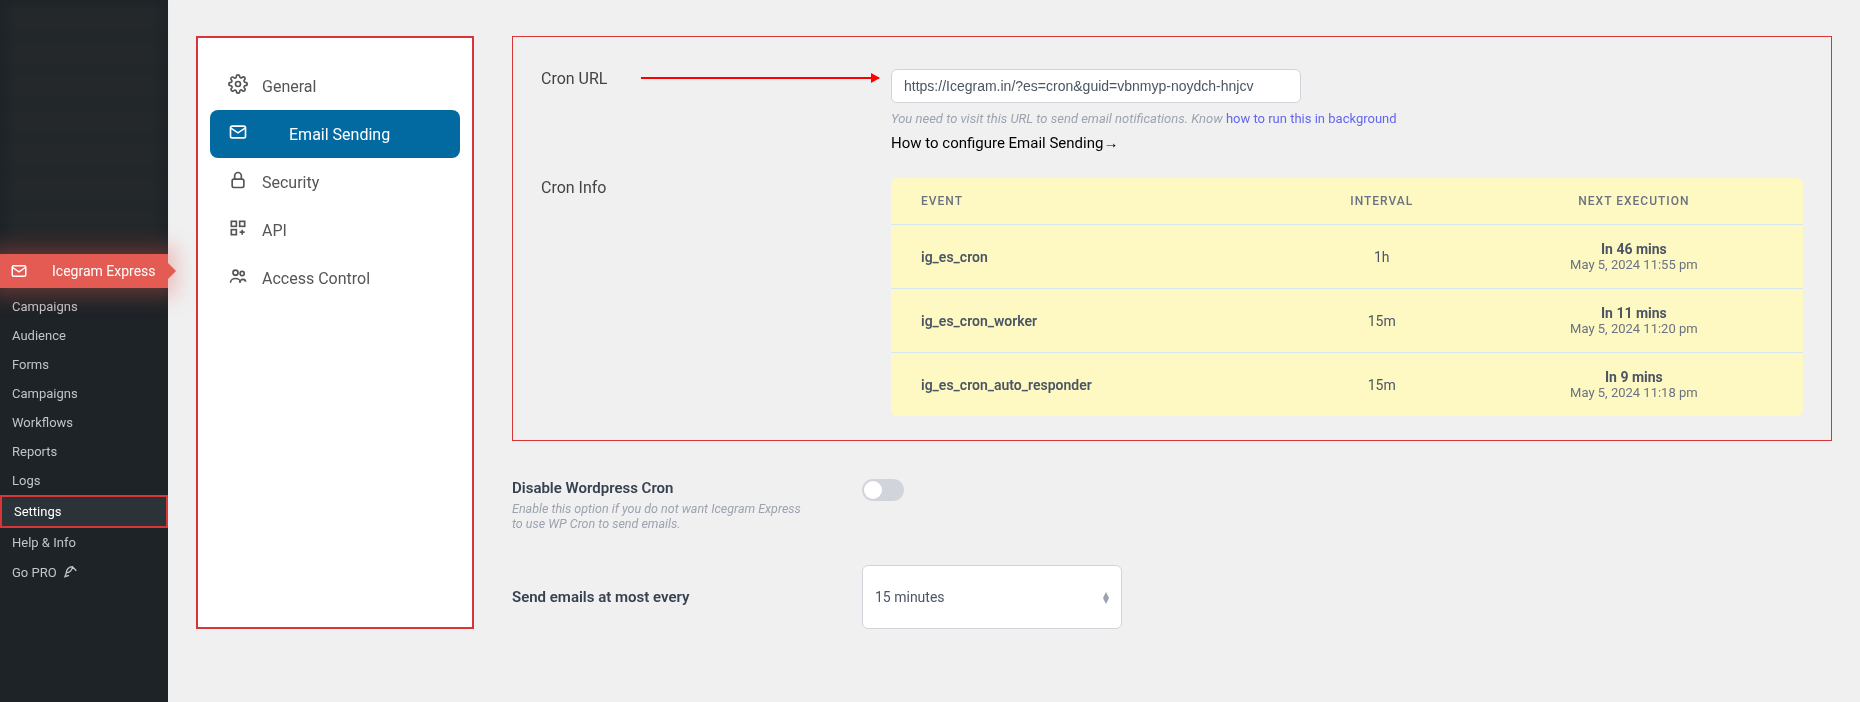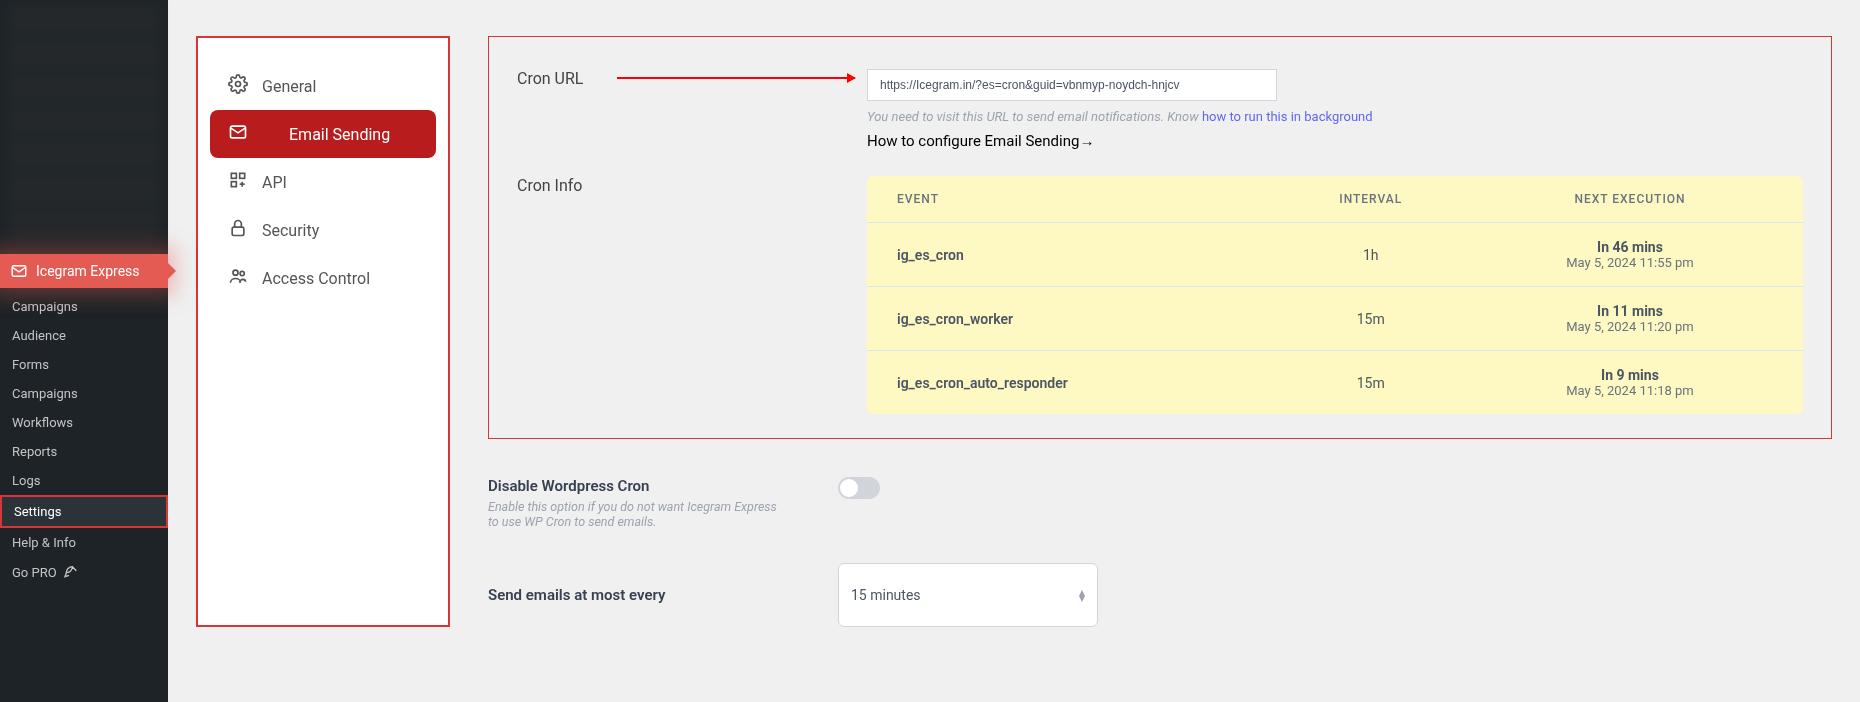--- a/index.html
+++ b/index.html
@@ -3,50 +3,50 @@
 <meta charset="utf-8">
 <style>
   * { box-sizing: border-box; margin: 0; padding: 0; }
   body { font-family: -apple-system, BlinkMacSystemFont, "Segoe UI", Roboto, sans-serif; background: #f0f0f1; width: 1860px; height: 702px; overflow: hidden; }
   .layout { display: flex; height: 100%; }
 
   
   .wpside { width: 168px; background: #1d2327; color: #c3c4c7; position: relative; padding-top: 0; }
   .wpside-blur { height: 250px; filter: blur(6px); opacity: 0.25; }
   .wpside-blur-item { height: 30px; background: #3a3a3a; margin: 4px 8px; border-radius: 3px; }
-  .brand { display: flex; align-items: center; gap: 8px; padding: 8px 10px; background: #e35b52; color: #fff; font-size: 14px; position: relative; z-index: 5; box-shadow: 0 0 20px 8px rgba(227,91,82,0.35);}
+  .brand { display: flex; align-items: center; gap: 24px; padding: 8px 10px; background: #e35b52; color: #fff; font-size: 14px; position: relative; z-index: 5; box-shadow: 0 0 20px 8px rgba(227,91,82,0.35);}
   .brand svg { width: 18px; height: 18px; stroke: #fff; }
   .brand .arrow { position: absolute; right: -8px; top: 50%; transform: translateY(-50%); width: 0; height: 0; border-top: 8px solid transparent; border-bottom: 8px solid transparent; border-left: 8px solid #e35b52; }
   .wpmenu { margin-top: 4px; }
   .wpmenu a { display: flex; align-items: center; gap: 6px; padding: 7px 12px; font-size: 13px; color: #c3c4c7; text-decoration: none; cursor: pointer; }
   .wpmenu a.boxed { border: 2px solid #d63638; background: #2c3338; color:#fff;}
   .gopro svg { width: 16px; height: 16px; stroke: #c3c4c7; }
 
   
   .main { flex: 1; padding: 0 28px 0 28px; overflow-y: auto; }
   .page { display: flex; gap: 0; margin-top: 36px; }
 
   
-  .tabcard { width: 254px; background: #fff; border: 1px solid #e5e5e5; border-radius: 10px; padding: 20px 0; }
+  .tabcard { width: 278px; background: #fff; border: 1px solid #e5e5e5; border-radius: 10px; padding: 20px 0; }
   .tabcard.outlined { border: 2px solid #d63638; border-radius: 0; padding: 24px 12px 22px 12px; }
   .tab { display: flex; align-items: center; gap: 14px; padding: 12px 18px; border-radius: 8px; color: #555; font-size: 16px; cursor: pointer; }
-  .tab.active { background: #b91c1c; color: #fff; gap: 41px; }
+  .tab.active { background: #0369a1; color: #fff; gap: 41px; }
   .tab svg { width: 20px; height: 20px; stroke: currentColor; }
 
   
   .panel { flex: 1; margin-left: 38px; position: relative; }
   .redoutline { border: 1.5px solid #d63638; padding: 32px 28px 24px 28px; }
 
   .row { display: flex; align-items: flex-start; margin-bottom: 26px; }
   .rowlabel { width: 350px; font-size: 16px; color: #444; position: relative; }
   .rowlabel .arrowline { position: absolute; left: 100px; top: 8px; width: 238px; height: 2px; background: red; }
   .rowlabel .arrowline::after { content: ""; position: absolute; right: -1px; top: -4px; width: 0; height: 0; border-top: 5px solid transparent; border-bottom: 5px solid transparent; border-left: 9px solid red;}
   .rowcontent { flex: 1; }
 
-  .urlinput { width: 410px; padding: 8px 12px; border: 1px solid #d1d5db; border-radius: 0; font-size: 12px; color: #4b5563; }
+  .urlinput { width: 410px; padding: 8px 12px; border: 1px solid #d1d5db; border-radius: 6px; font-size: 14px; color: #4b5563; }
   .helptext { font-size: 13px; color: #9ca3af; font-style: italic; margin-top: 8px; }
   .helptext a { color: #6366f1; font-style: normal; }
   .bluelink { color: #000000; font-size: 15px; margin-top: 8px; display: inline-block; cursor: pointer;}
 
   
   .crontable { background: #fef9c3; border-radius: 6px; overflow: hidden; }
   .cronhdr, .cronrow { display: grid; grid-template-columns: 2fr 1.3fr 1.6fr; padding: 16px 30px; align-items: center;}
   .cronhdr { font-size: 12px; letter-spacing: 1px; color: #6b7280; font-weight: 500; }
   .cronhdr .c2, .cronrow .c2 { text-align: center;}
   .cronhdr .c3, .cronrow .c3 { text-align: center;}
@@ -140,33 +140,33 @@
           </div>
           <div class="tab active">
             <span><svg viewBox="0 0 24 24" fill="none" stroke-width="2">
                 <rect x="3" y="5" width="18" height="14" rx="2"></rect>
                 <path d="M3 7l9 6 9-6"></path>
               </svg></span>
             <span>Email Sending</span>
           </div>
           <div class="tab">
             <span><svg viewBox="0 0 24 24" fill="none" stroke-width="2">
+                <rect x="5" y="11" width="14" height="10" rx="2"></rect>
+                <path d="M8 11V7a4 4 0 0 1 8 0v4"></path>
+              </svg></span>
+            <span>Security</span>
+          </div>
+          <div class="tab">
+            <span><svg viewBox="0 0 24 24" fill="none" stroke-width="2">
                 <rect x="4" y="4" width="6" height="6"></rect>
                 <rect x="14" y="4" width="6" height="6"></rect>
                 <rect x="4" y="14" width="6" height="6"></rect>
                 <path d="M17 14v6M14 17h6"></path>
               </svg></span>
             <span>API</span>
-          </div>
-          <div class="tab">
-            <span><svg viewBox="0 0 24 24" fill="none" stroke-width="2">
-                <rect x="5" y="11" width="14" height="10" rx="2"></rect>
-                <path d="M8 11V7a4 4 0 0 1 8 0v4"></path>
-              </svg></span>
-            <span>Security</span>
           </div>
           <div class="tab">
             <span><svg viewBox="0 0 24 24" fill="none" stroke-width="2">
                 <circle cx="9" cy="8" r="3"></circle>
                 <circle cx="17" cy="9" r="2.5"></circle>
                 <path d="M3 20c0-3 3-5 6-5s6 2 6 5M14 20c0-2 2-4 4-4s3 1 3 3"></path>
               </svg></span>
             <span>Access Control</span>
           </div>
         </div>

